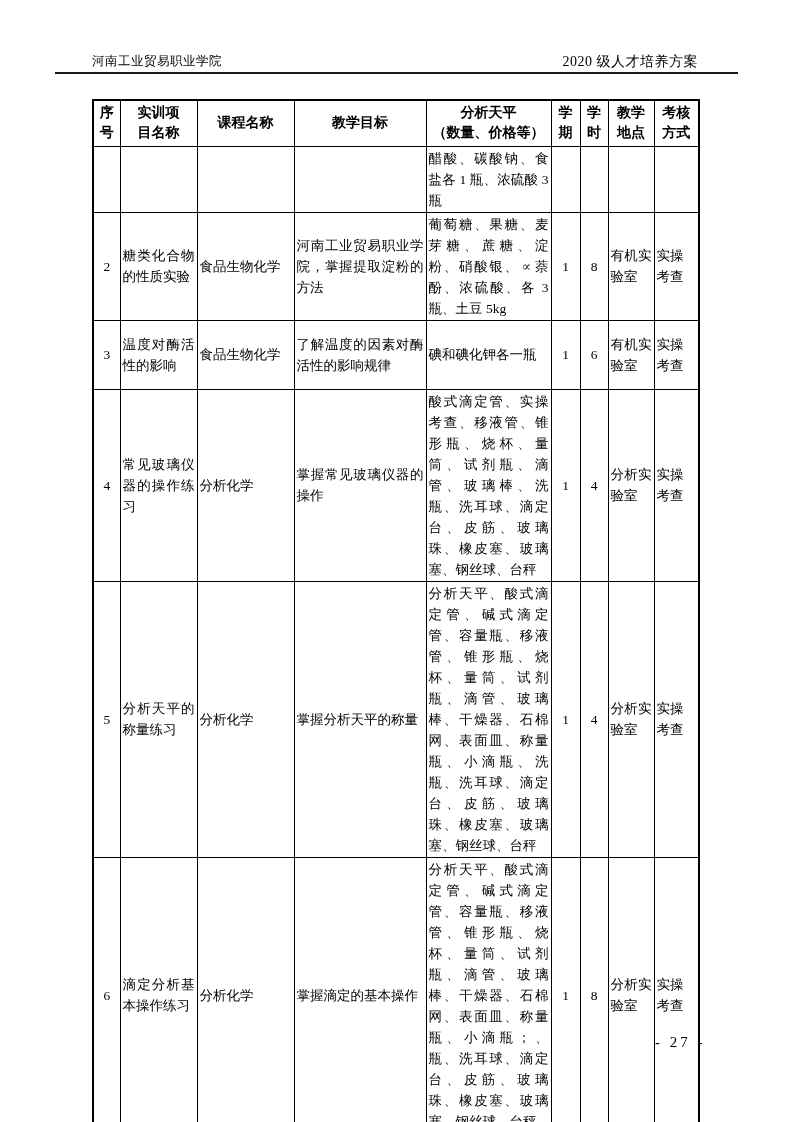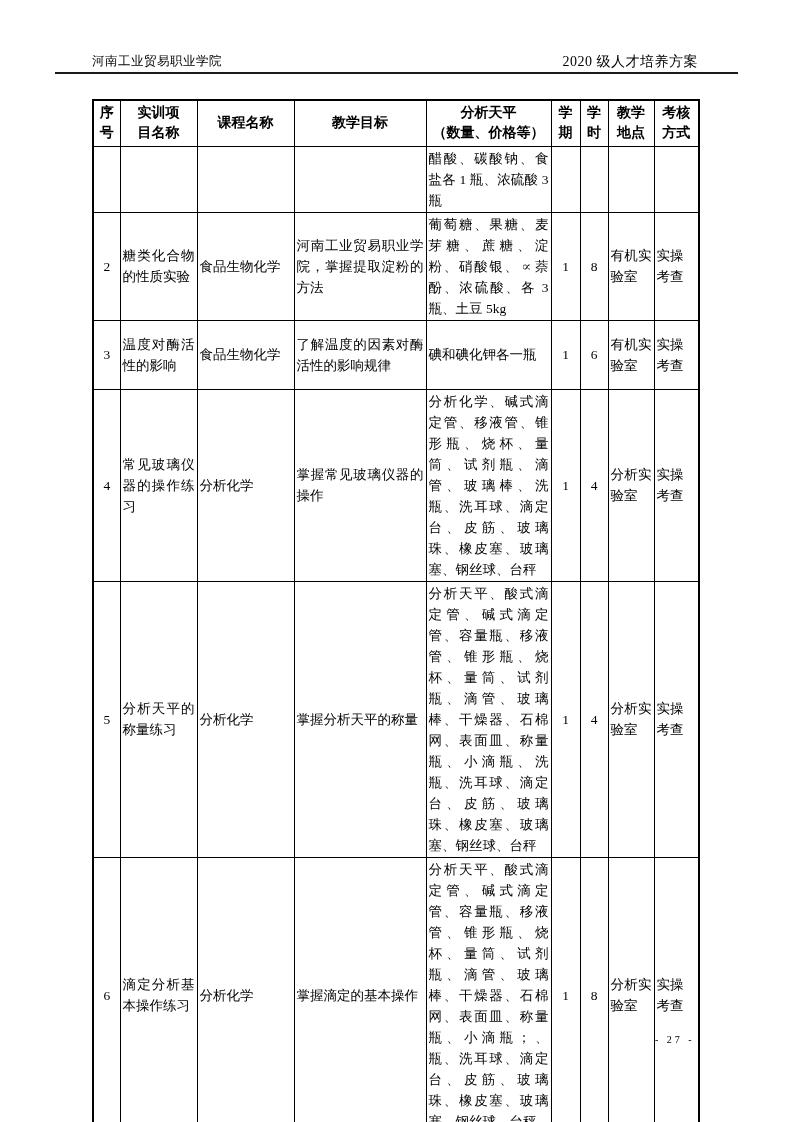--- a/index.html
+++ b/index.html
@@ -86,21 +86,21 @@
   td.c-target { font-size: 13.5px; line-height: 22px; }
   td.c-mat    { font-size: 13px;  line-height: 21px; padding: 1px 3px; }
   td.c-loc    { font-size: 13px;  line-height: 20px; padding: 1px 2px; }
   td.c-assess { font-size: 13.5px; line-height: 21px; text-align: left; }
 
   
   .page-number {
     position: absolute;
     left: 655px;
     top: 1034px;
-    font-size: 10px;
+    font-size: 15px;
     letter-spacing: 3px;
     white-space: nowrap;
   }
 </style>
 </head>
 <body>
 
 <div class="page">
 
   <div class="doc-header-left">河南工业贸易职业学院</div>
@@ -171,21 +171,21 @@
         <td class="c-sem">1</td>
         <td class="c-hrs">6</td>
         <td class="c-loc">有机实验室</td>
         <td class="c-assess">实操考查</td>
       </tr>
       <tr class="tr-3">
         <td class="c-no">4</td>
         <td class="c-proj">常见玻璃仪器的操作练习</td>
         <td class="c-course">分析化学</td>
         <td class="c-target">掌握常见玻璃仪器的操作</td>
-        <td class="c-mat">分析化学、碱式滴定管、移液管、锥形瓶、烧杯、量筒、试剂瓶、滴管、玻璃棒、洗瓶、洗耳球、滴定台、皮筋、玻璃珠、橡皮塞、玻璃塞、钢丝球、台秤</td>
+        <td class="c-mat">酸式滴定管、实操考查、移液管、锥形瓶、烧杯、量筒、试剂瓶、滴管、玻璃棒、洗瓶、洗耳球、滴定台、皮筋、玻璃珠、橡皮塞、玻璃塞、钢丝球、台秤</td>
         <td class="c-sem">1</td>
         <td class="c-hrs">4</td>
         <td class="c-loc">分析实验室</td>
         <td class="c-assess">实操考查</td>
       </tr>
       <tr class="tr-4">
         <td class="c-no">5</td>
         <td class="c-proj">分析天平的称量练习</td>
         <td class="c-course">分析化学</td>
         <td class="c-target">掌握分析天平的称量</td>

